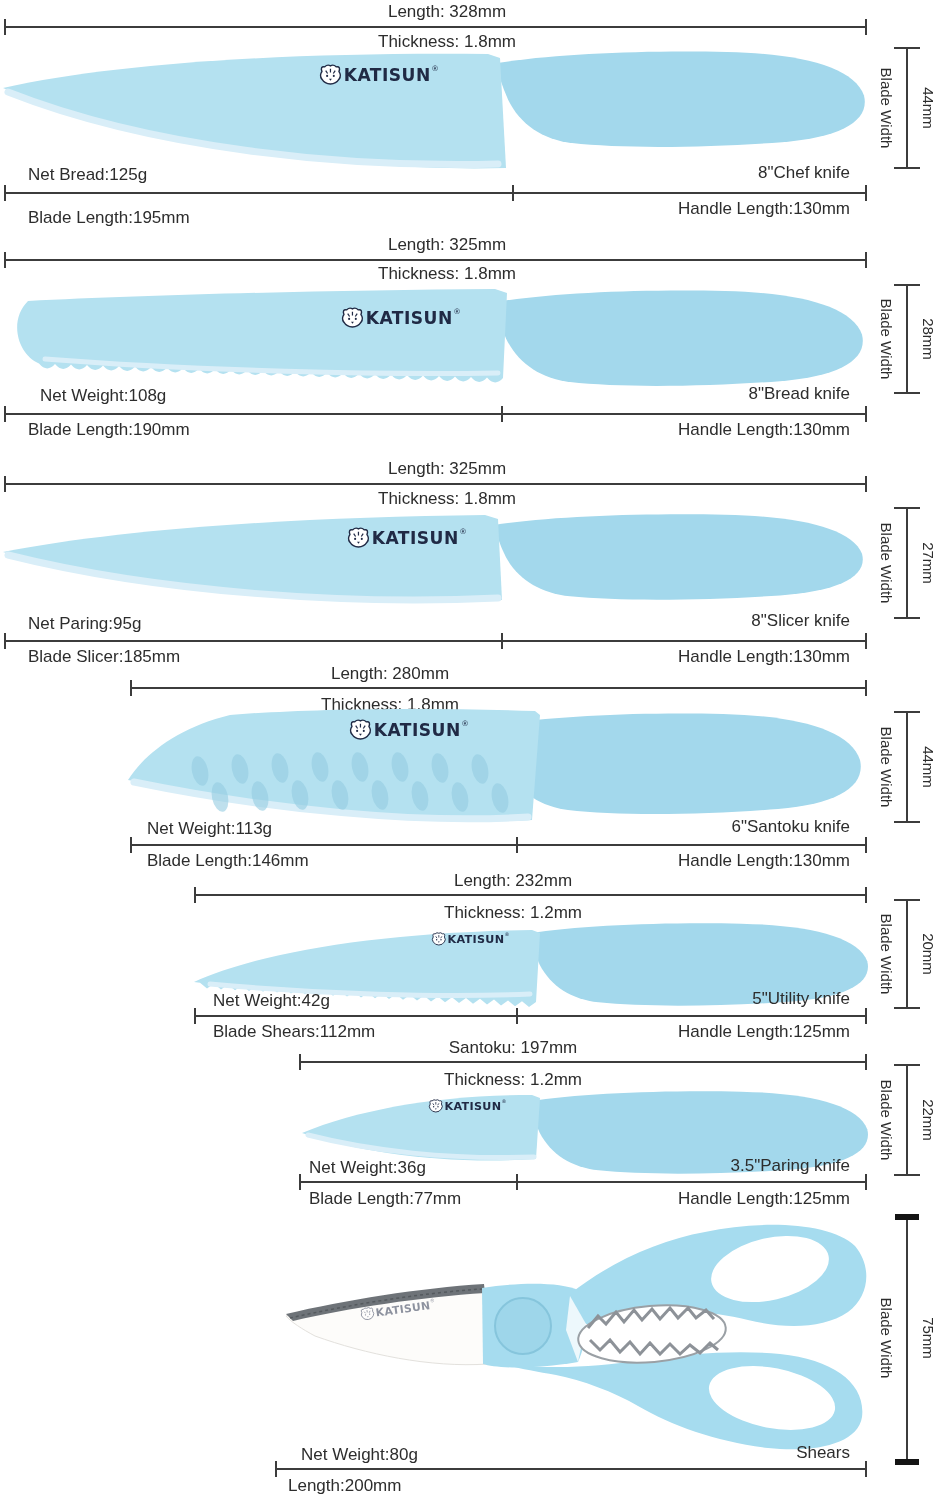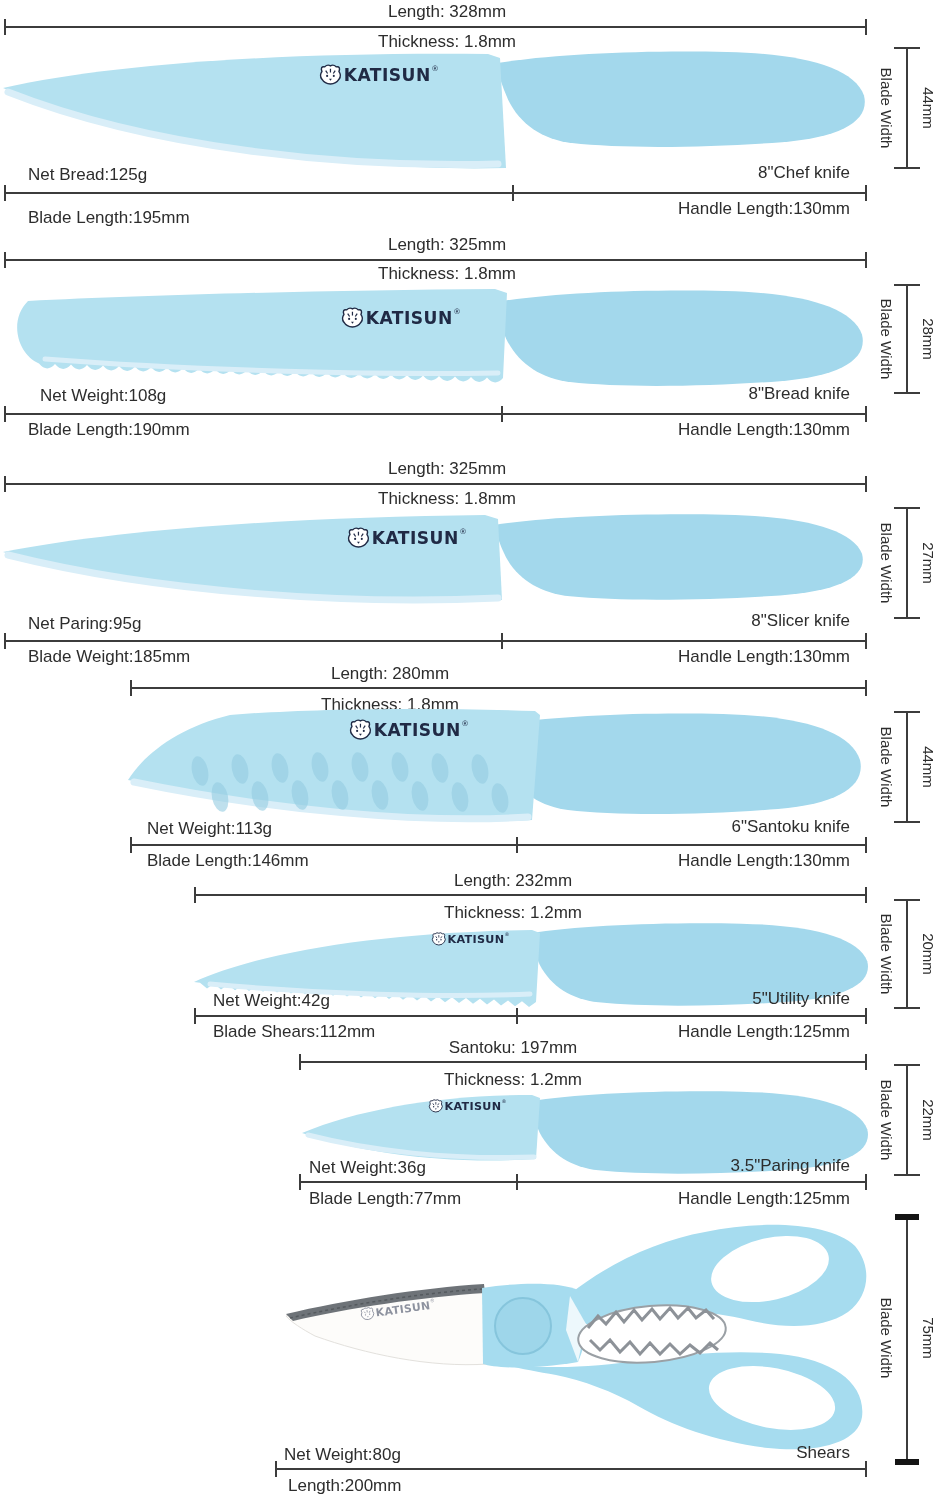--- a/index.html
+++ b/index.html
@@ -119,21 +119,21 @@
     </div>
   <span class="vtext" style="left:886px;top:563px">Blade Width</span>
   <span class="vtext" style="left:928px;top:563px">27mm</span>
   <span class="lbl" style="left:28px;top:615px">Net Paring:95g</span>
   <span class="lbl" style="right:88px;top:612px">8"Slicer knife</span>
   <div class="dim" style="left:5px;top:640px;width:861px">
       <i class="t ts"></i>
       <i class="t te"></i>
       <i class="t" style="left:496px"></i>
     </div>
-  <span class="lbl" style="left:28px;top:648px">Blade Weight:185mm</span>
+  <span class="lbl" style="left:28px;top:648px">Blade Slicer:185mm</span>
   <span class="lbl" style="right:88px;top:648px">Handle Length:130mm</span>
 
   <span class="lbl c" style="left:390px;top:665px">Length: 280mm</span>
   <div class="dim" style="left:131px;top:687px;width:735px">
       <i class="t ts"></i>
       <i class="t te"></i>
     </div>
   <span class="lbl c" style="left:390px;top:696px">Thickness: 1.8mm</span>
   <svg class="knife" style="left:120px;top:705px" width="760" height="140" viewBox="0 0 760 140">
     <use href="#handle" transform="translate(368,7)"></use>
@@ -253,21 +253,21 @@
       <polyline points="320,128 330,138 340,128 350,140 360,130 370,142 380,131 390,142 400,132 410,142 420,133 430,141 440,131 448,138" stroke="#8d9298" stroke-width="3" fill="none"></polyline>
     </g>
     <use href="#brandlogo" transform="translate(90,96) rotate(-8) scale(0.6)" opacity="0.5"></use>
   </svg>
   <div class="vdim" style="left:906px;top:1217px;height:245px">
       <i class="vt thick vts"></i>
       <i class="vt thick vte"></i>
     </div>
   <span class="vtext" style="left:886px;top:1338px">Blade Width</span>
   <span class="vtext" style="left:928px;top:1338px">75mm</span>
-  <span class="lbl" style="left:284px;top:1446px">Net Weight:80g</span>
+  <span class="lbl" style="left:301px;top:1446px">Net Weight:80g</span>
   <span class="lbl" style="right:88px;top:1444px">Shears</span>
   <div class="dim" style="left:276px;top:1468px;width:590px">
       <i class="t ts"></i>
       <i class="t te"></i>
     </div>
   <span class="lbl" style="left:288px;top:1477px">Length:200mm</span>
 
 </div>
 
 </body></html>

